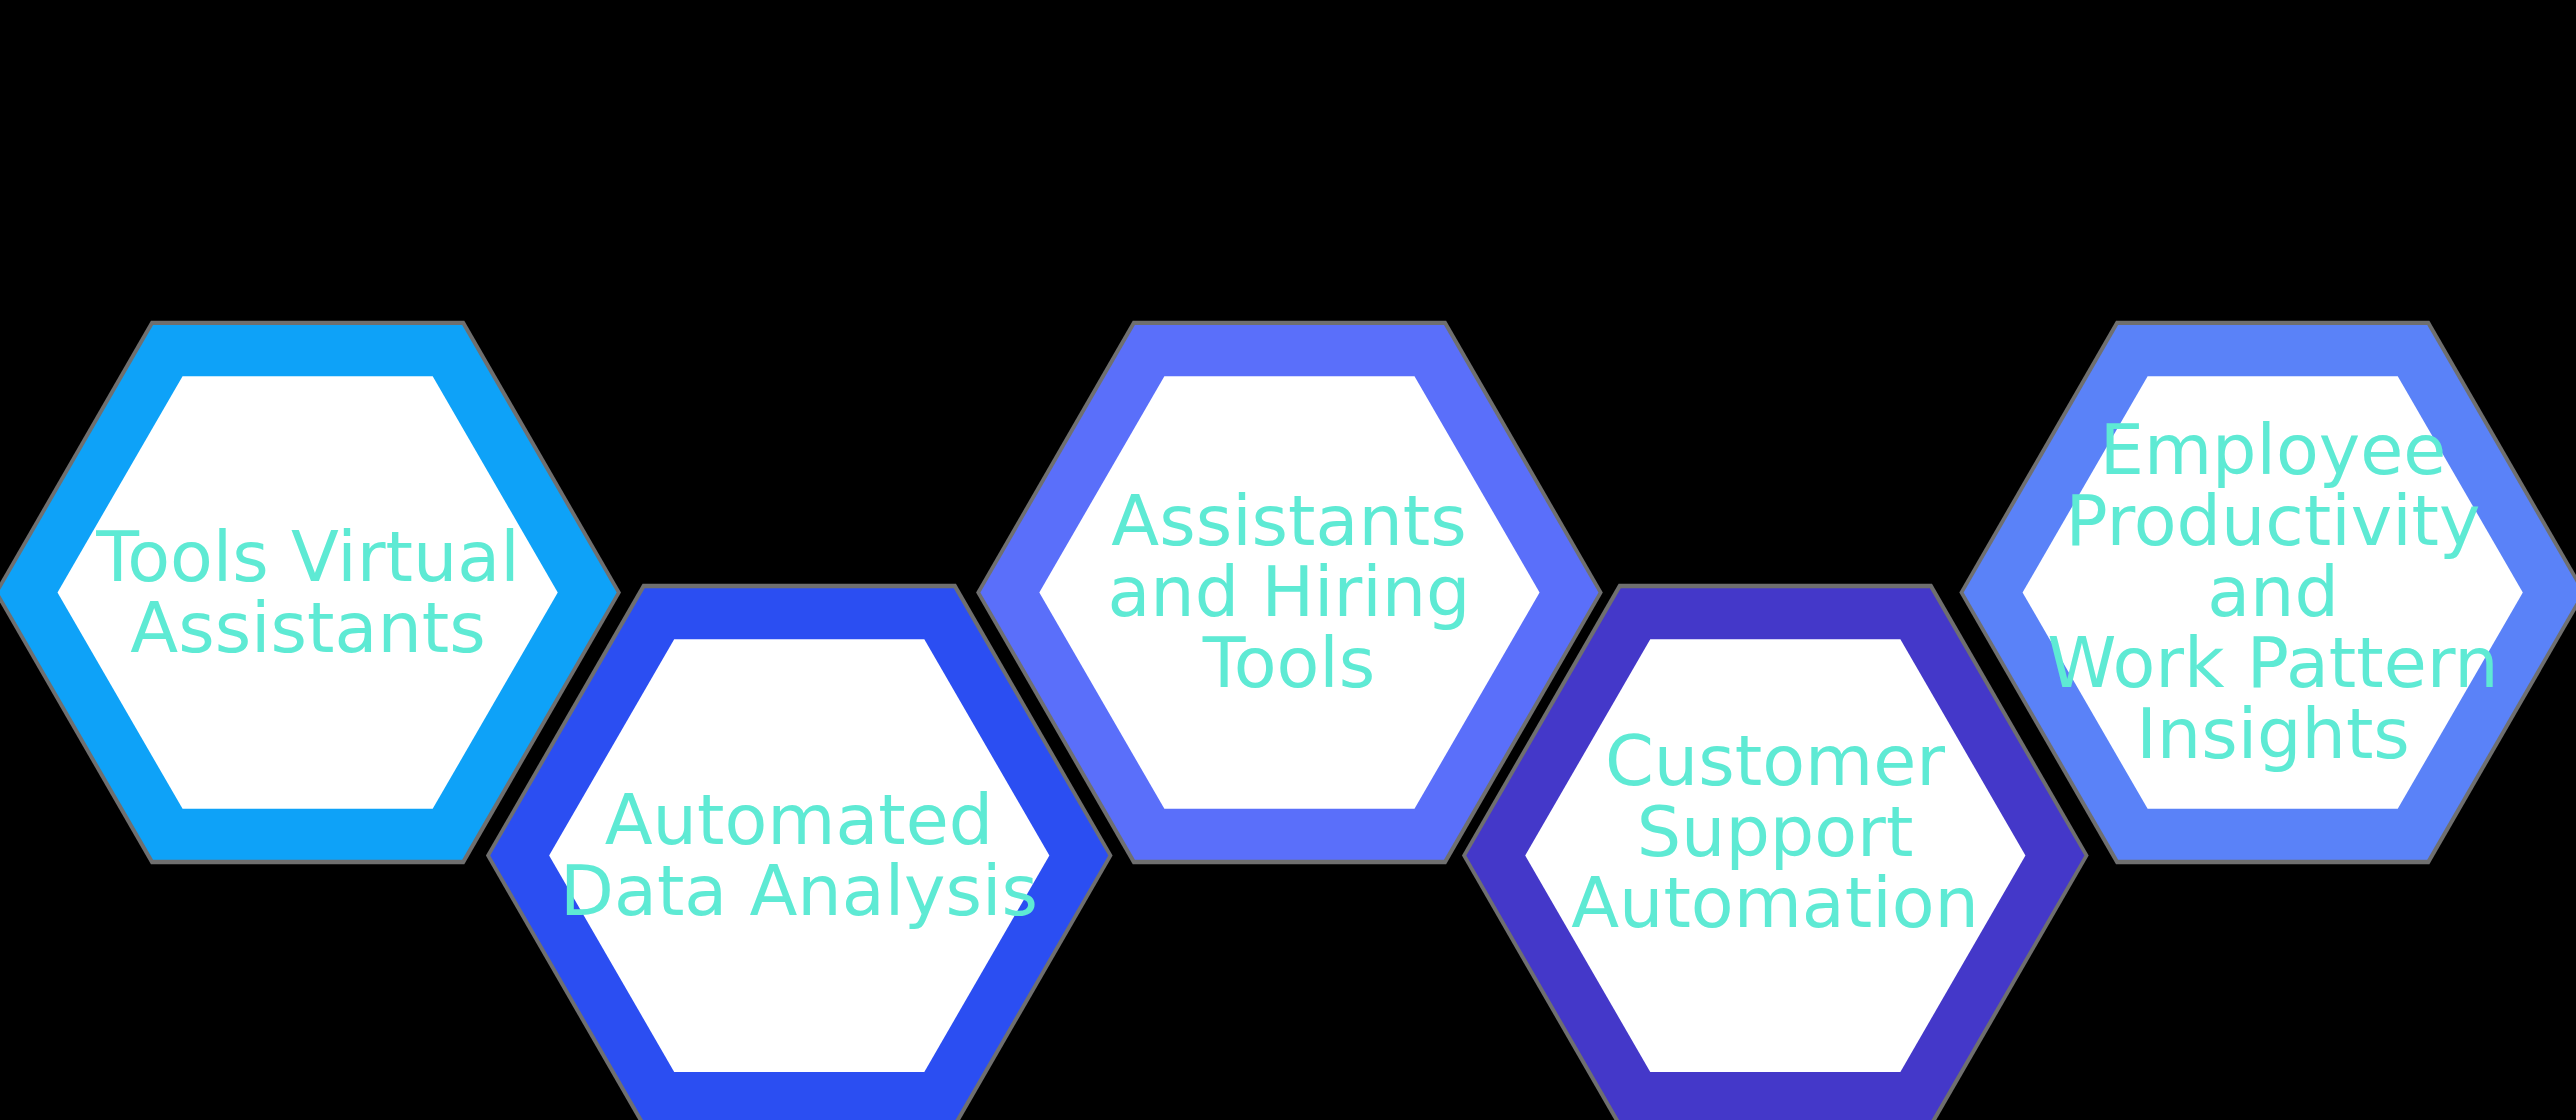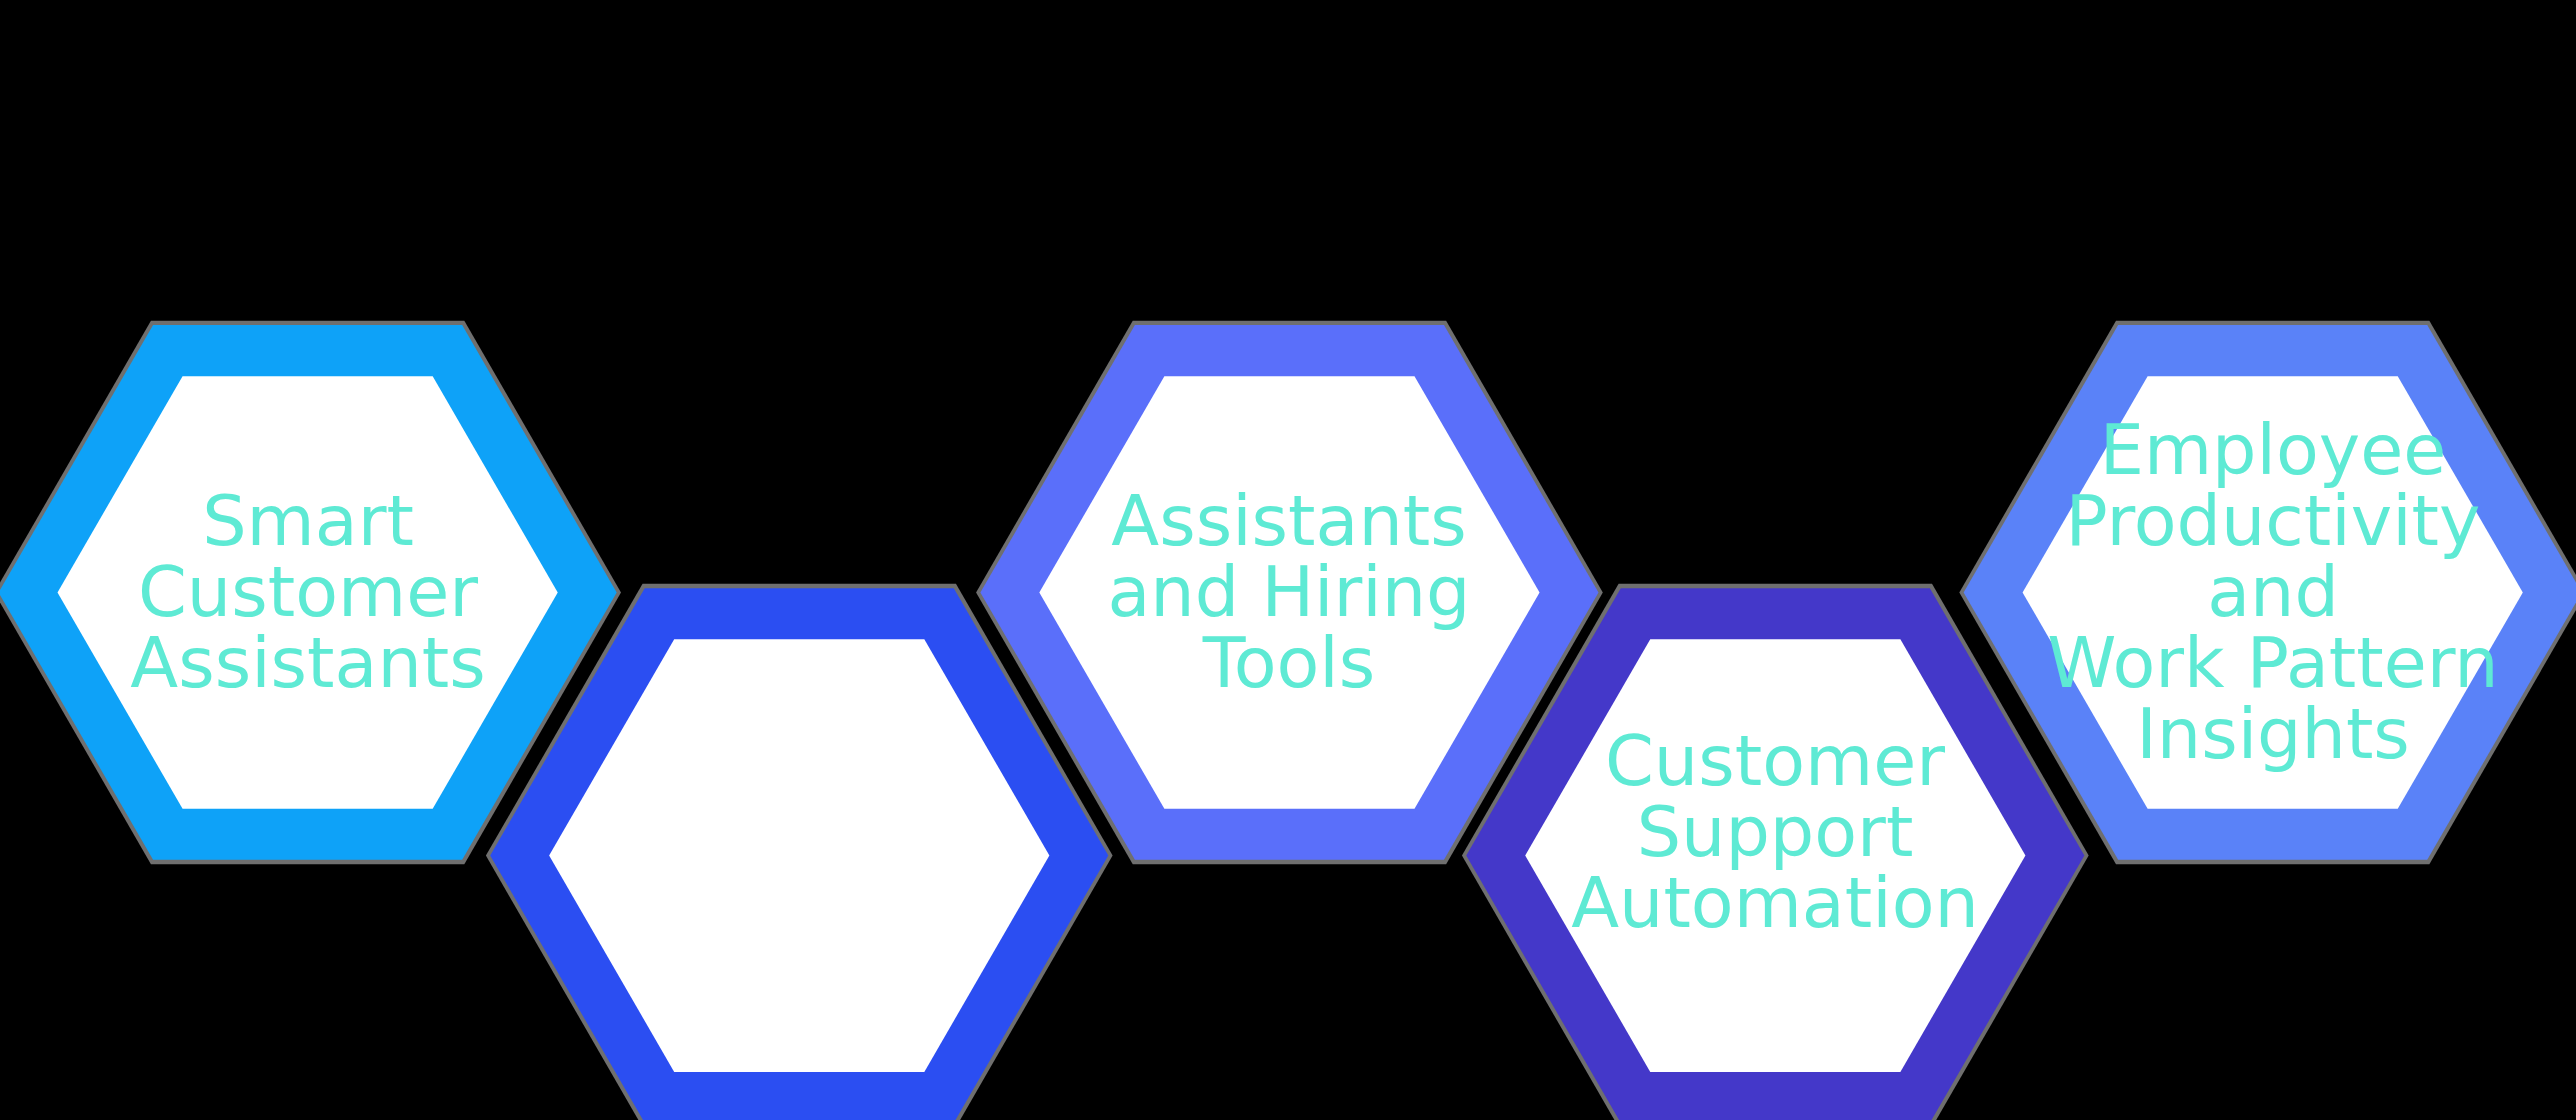--- a/index.html
+++ b/index.html
@@ -73,23 +73,25 @@
       <polygon points="2122,1190 2296,889 2644,889 2818,1190 2644,1491 2296,1491" fill="#FFFFFF"></polygon>
     </g>
 
     <g>
       <polygon points="2726,824 2944,446 3380,446 3598,824 3380,1202 2944,1202" fill="#6F6F6F"></polygon>
       <polygon points="2732,824 2947,452 3377,452 3592,824 3377,1196 2947,1196" fill="#5A82F8"></polygon>
       <polygon points="2814,824 2988,523 3336,523 3510,824 3336,1125 2988,1125" fill="#FFFFFF"></polygon>
     </g>
   </svg>
 
-  <div class="hex-label label-1">Smart Customer
+  <div class="hex-label label-1">Tools Virtual
 Assistants</div>
 
+  <div class="hex-label label-2">Automated
+Data Analysis</div>
 
   <div class="hex-label label-3">Assistants
 and Hiring
 Tools</div>
 
   <div class="hex-label label-4">Customer
 Support
 Automation</div>
 
   <div class="hex-label label-5">Employee

